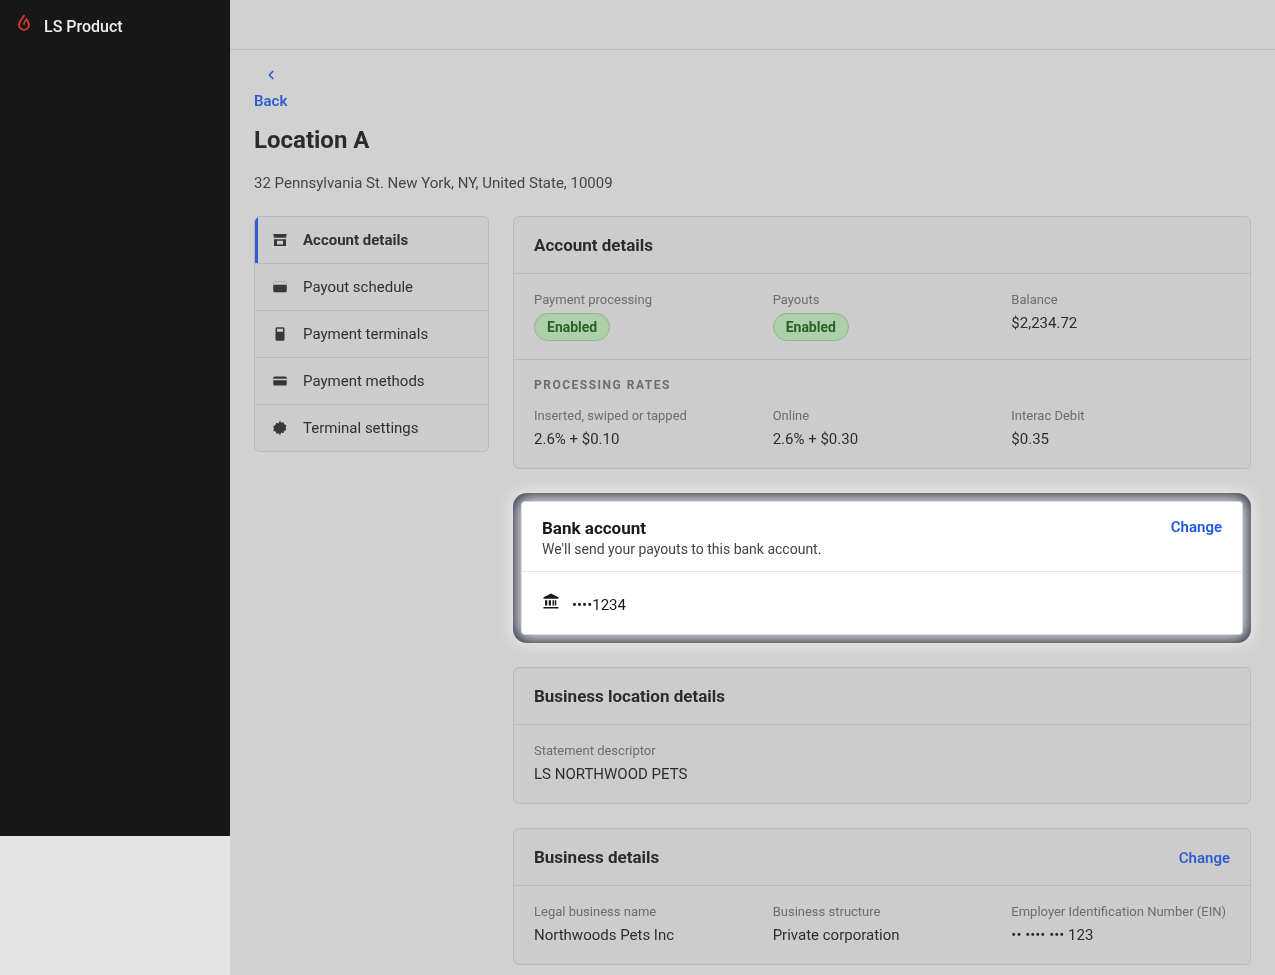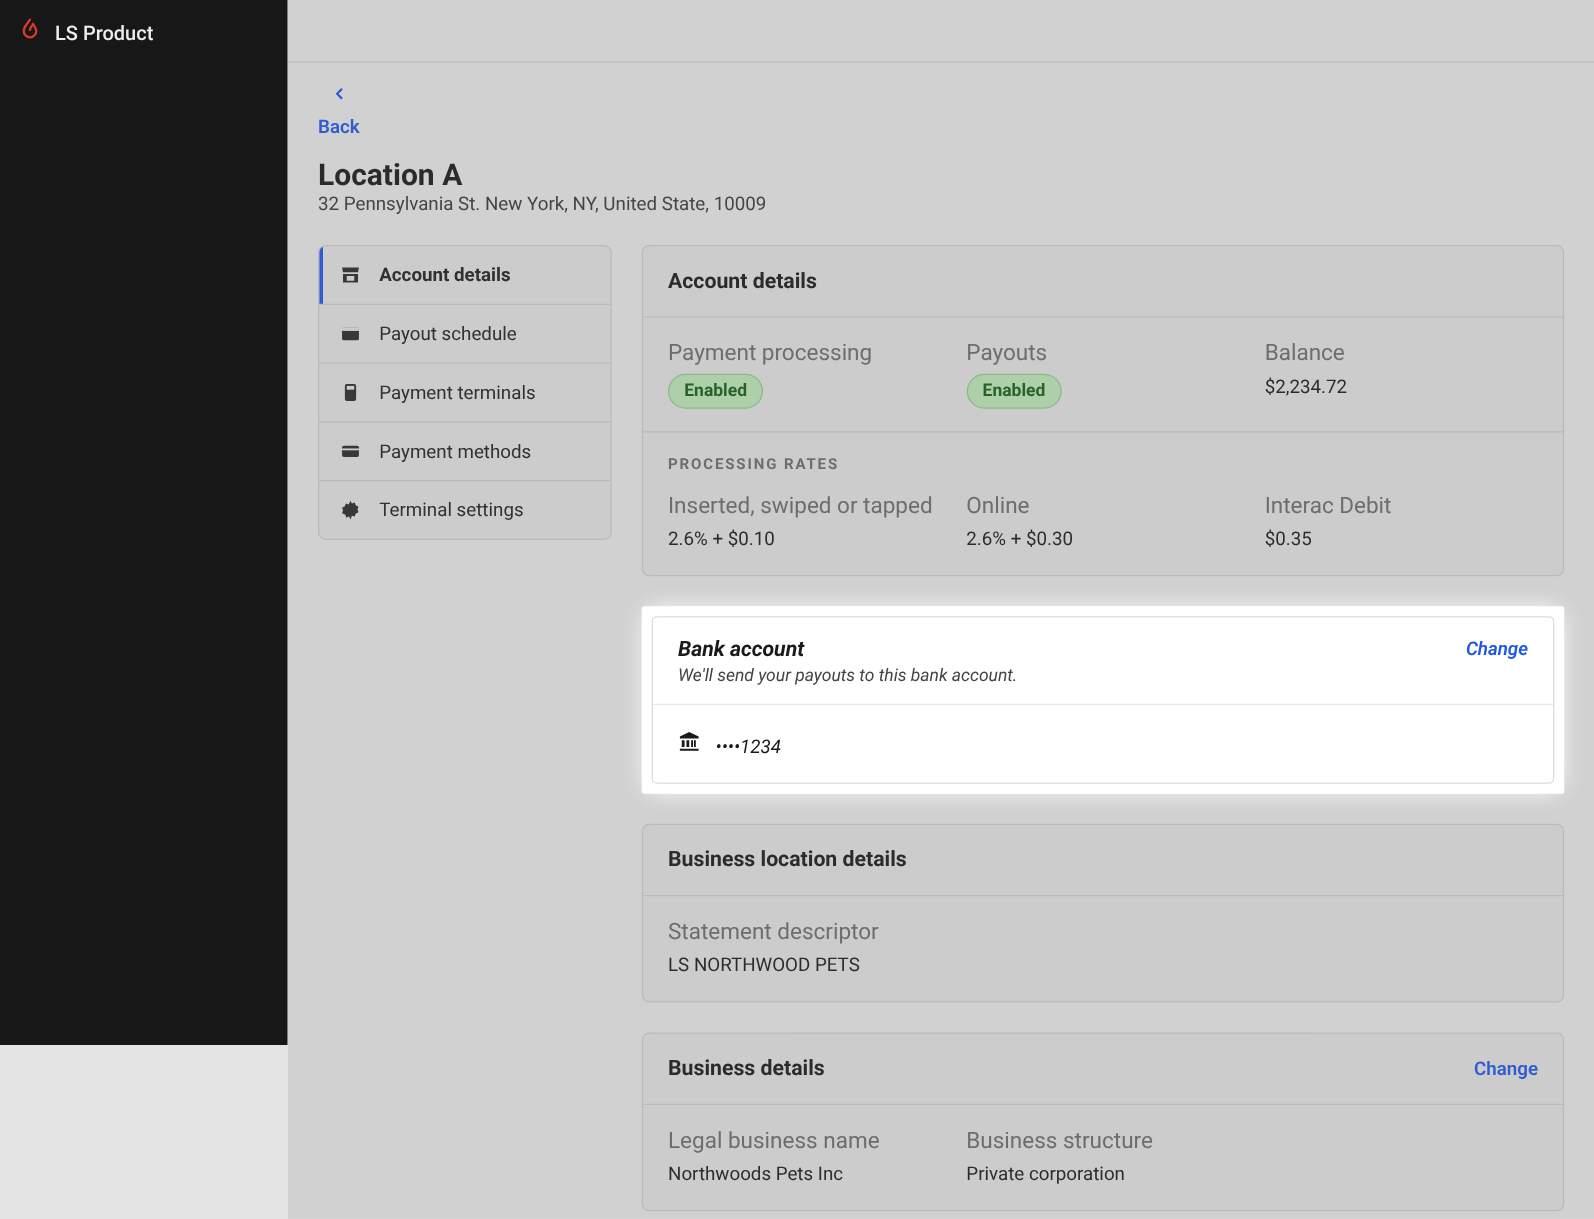--- a/index.html
+++ b/index.html
@@ -57,21 +57,21 @@
     font-size: 15px;
     cursor: pointer;
     margin-bottom: 16px;
     flex-direction: column;
   }
   .back-link svg { width: 14px; height: 14px; }
 
   .page-title {
     font-size: 24px;
     font-weight: 700;
-    margin-bottom: 0;
+    margin-bottom: 20px;
   }
   .page-subtitle {
     font-size: 15px;
     color: #3a3a3a;
     margin-bottom: 24px;
   }
 
   .layout {
     display: flex;
     gap: 24px;
@@ -150,21 +150,21 @@
     font-size: 15px;
     cursor: pointer;
   }
 
   .grid3 {
     display: grid;
     grid-template-columns: 1fr 1fr 1fr;
     gap: 10px 20px;
   }
   .field-label {
-    font-size: 18px;
+    font-size: 13px;
     color: #6b6b6b;
     margin-bottom: 6px;
   }
   .field-value {
     font-size: 15px;
     color: #1a1a1a;
     line-height: 1.4;
   }
   .divider {
     border-top: 1px solid #c9c9c9;
@@ -183,24 +183,23 @@
   .rates-header {
     font-size: 12px;
     letter-spacing: 1.5px;
     color: #6b6b6b;
     font-weight: 700;
     margin-bottom: 16px;
   }
 
   
   .highlight-card {
-    border-radius: 2px;
+    border-radius: 14px;
     padding: 8px;
-    background: #ffffff;
-    font-style: italic;
+    background: #0f172a;
   }
   .highlight-inner {
     background: #ffffff;
     border: 1px solid #dcdcdc;
     border-radius: 4px;
     box-shadow: 0 0 18px 6px rgba(255,255,255,0.9);
     overflow: hidden;
   }
   .highlight-header {
     padding: 16px 20px 14px 20px;
@@ -395,20 +394,24 @@
             <div class="card-body">
               <div class="grid3">
                 <div>
                   <div class="field-label">Legal business name</div>
                   <div class="field-value">Northwoods Pets Inc</div>
                 </div>
                 <div>
                   <div class="field-label">Business structure</div>
                   <div class="field-value">Private corporation</div>
                 </div>
+                <div>
+                  <div class="field-label">Employer Identification Number (EIN)</div>
+                  <div class="field-value">•• •••• ••• 123</div>
+                </div>
               </div>
             </div>
           </section>
 
         </div>
       </div>
     </div>
 
     <div class="overlay"></div>
   </main>

